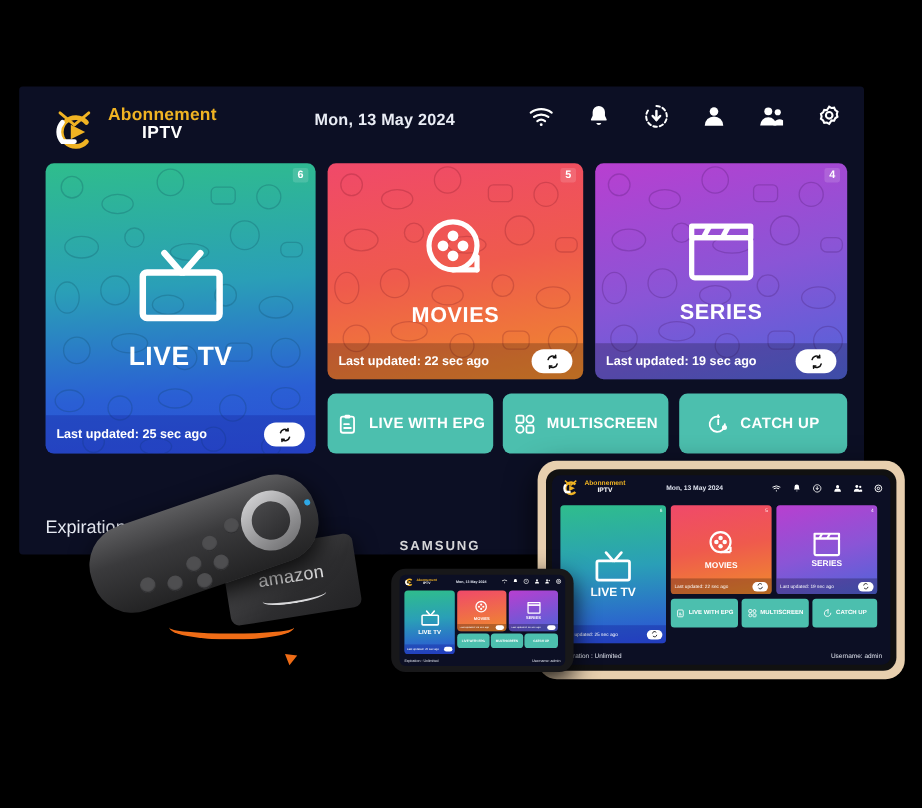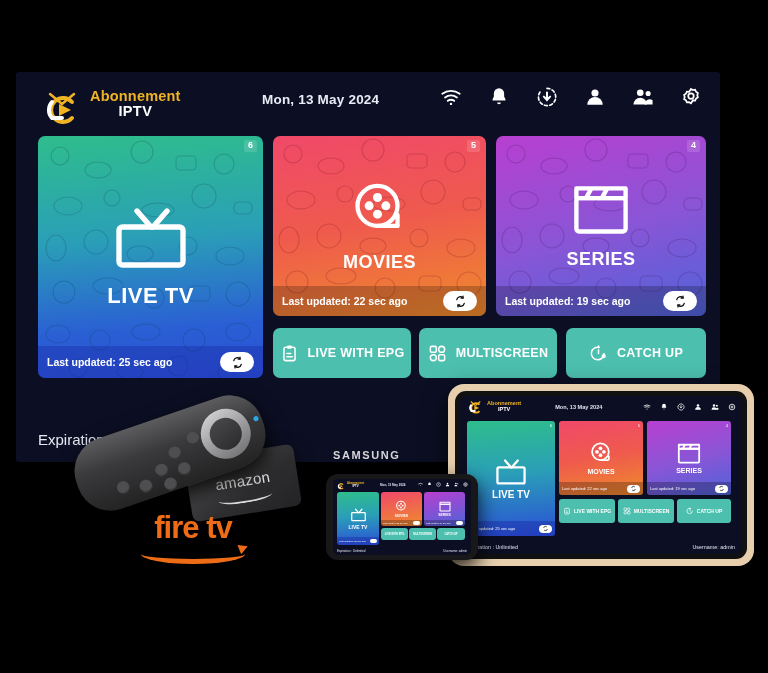--- a/index.html
+++ b/index.html
@@ -395,21 +395,20 @@
   <div class="rbtn" style="left:118px;top:24px;"></div>
   <div class="rbtn" style="left:96px;top:32px;"></div>
   <div class="rbtn" style="left:100px;top:50px;"></div>
   <div class="rbtn" style="left:78px;top:44px;"></div>
   <div class="rbtn" style="left:82px;top:60px;"></div>
   <div class="rbtn" style="left:58px;top:54px;"></div>
   <div class="rbtn" style="left:36px;top:48px;"></div>
 </div>
 
 <div class="firetv-logo">
-  <div class="ft">fire tv</div>
   <div class="smile"></div>
 </div>
 
 <div class="tablet">
   <div class="tablet-inner">
     <div class="tablet-screen">
       <div class="mini">
         <div class="mhead" style="height:22px;padding:0 6px;box-sizing:border-box;">
           <span>
             <svg viewBox="0 0 48 48" width="19" height="19">

